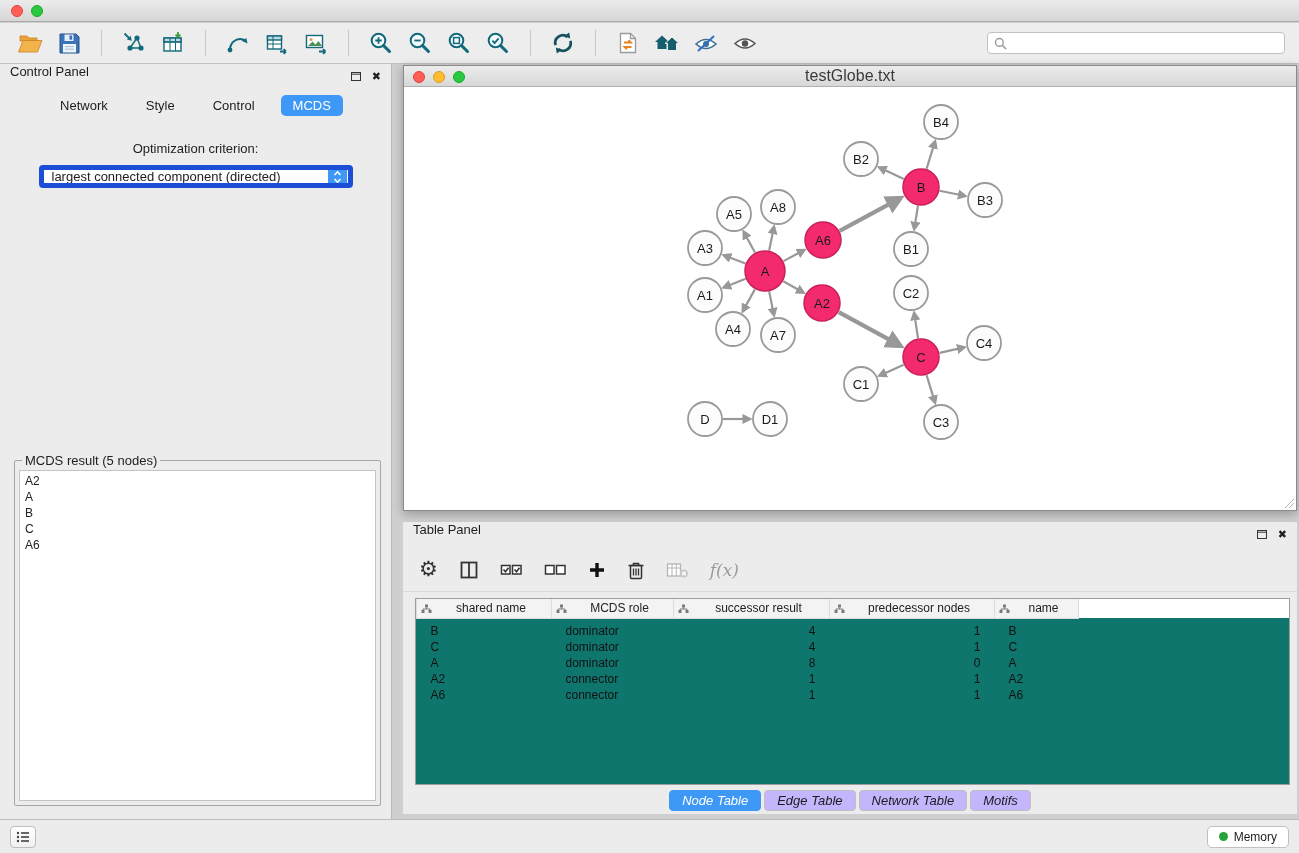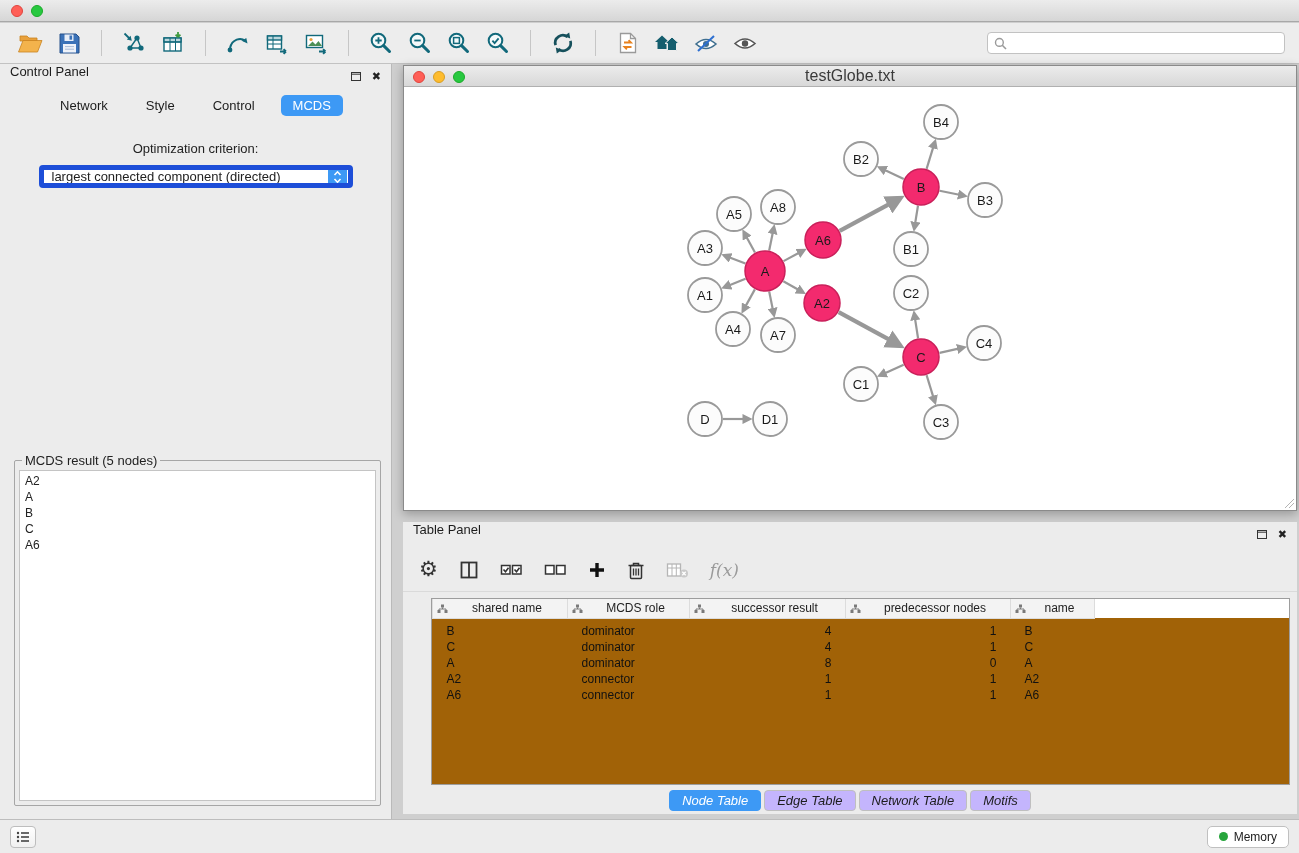--- a/index.html
+++ b/index.html
@@ -65,22 +65,22 @@
   .network-canvas svg.graph { width:100%; height:100%; display:block; }
   .grip { position:absolute; right:1px; bottom:1px; }
 
   
   .table-panel { position:absolute; left:403px; top:458px; right:2px; bottom:5px; background:#ececec; }
   .tp-toolbar { position:absolute; top:26px; left:0; right:0; height:44px; display:flex; align-items:center;
     gap:21px; padding:0 16px; border-bottom:1px solid #dadada; }
   .tp-icon { display:flex; align-items:center; justify-content:center; }
   .gear { font-family:"DejaVu Sans", sans-serif; font-size:21px; color:#333; line-height:1; }
   .fx { font-family:"DejaVu Serif", serif; font-style:italic; font-size:17px; color:#9a9a9a; }
-  .tp-table-wrap { position:absolute; left:12px; right:7px; top:76px; bottom:29px; background:#a16207;
-    border:1px solid #9d9d9d; overflow:hidden;margin-left:16px; }
+  .tp-table-wrap { position:absolute; left:12px; right:7px; top:76px; bottom:29px; background:#0f766e;
+    border:1px solid #9d9d9d; overflow:hidden; }
   table.node-table { width:100%; border-collapse:collapse; table-layout:fixed; font-size:12px; }
   .node-table th { background:#f3f3f3; border:1px solid #dcdcdc; border-top:none; font-weight:normal;
     font-size:12px; height:19px; position:relative; text-align:center; padding:0 4px 0 18px; overflow:hidden; white-space:nowrap; }
   .node-table th.filler { background:#fff; border:none; }
   .th-icon { position:absolute; left:4px; top:4px; }
   .node-table td { height:16px; padding:0 14px; line-height:16px; white-space:nowrap; overflow:hidden; color:#111; }
   .node-table tbody:before { content:""; display:table-row; height:5px; }
   .tp-tabs { position:absolute; left:0; right:0; bottom:3px; display:flex; justify-content:center; gap:3px;font-style:italic; }
   .tp-tab { font-size:13px; padding:2px 12px; height:21px; background:#c4b5fd; border:1px solid #bfbfbf;
     border-radius:4px; color:#1c1c1c; }

